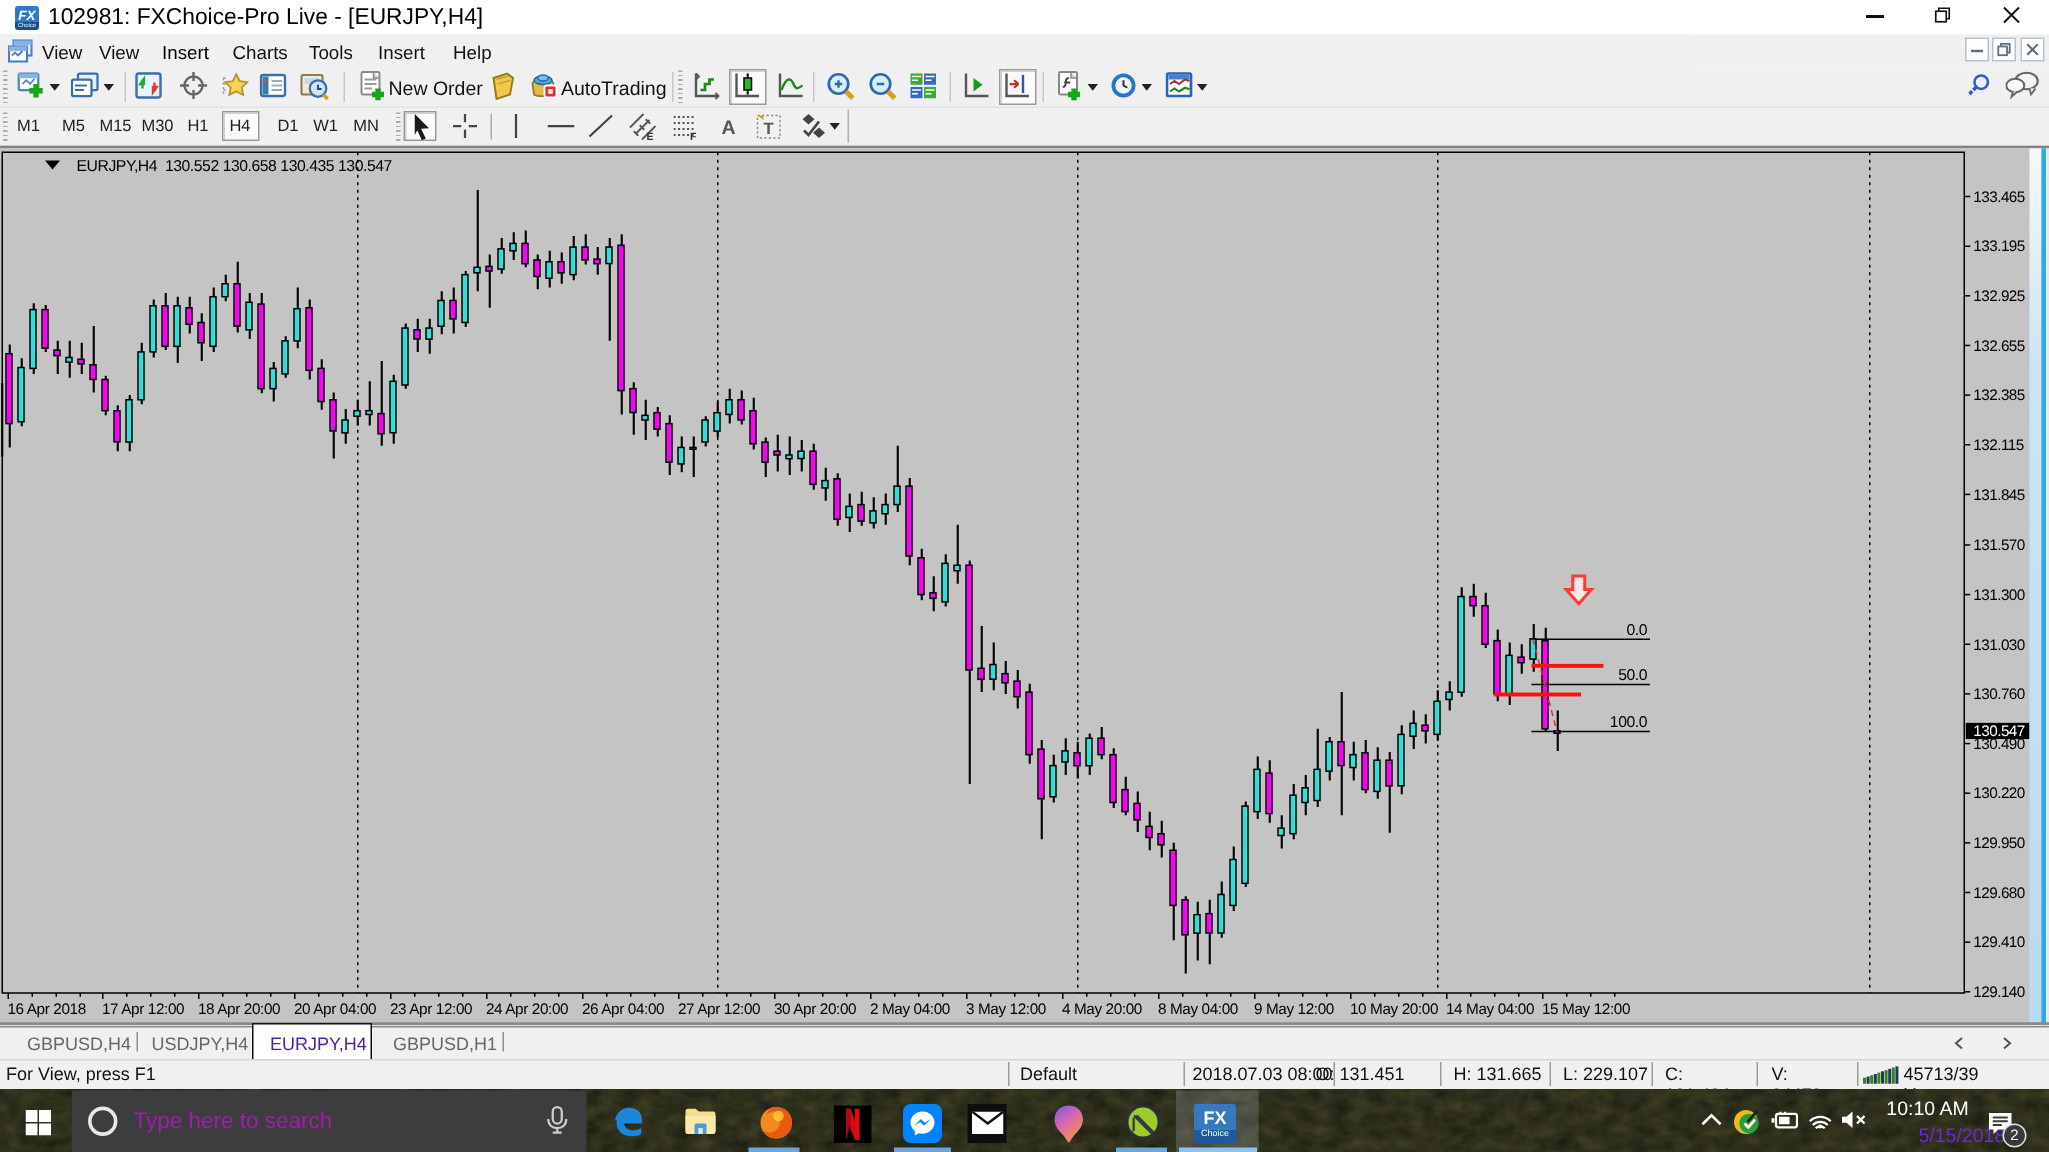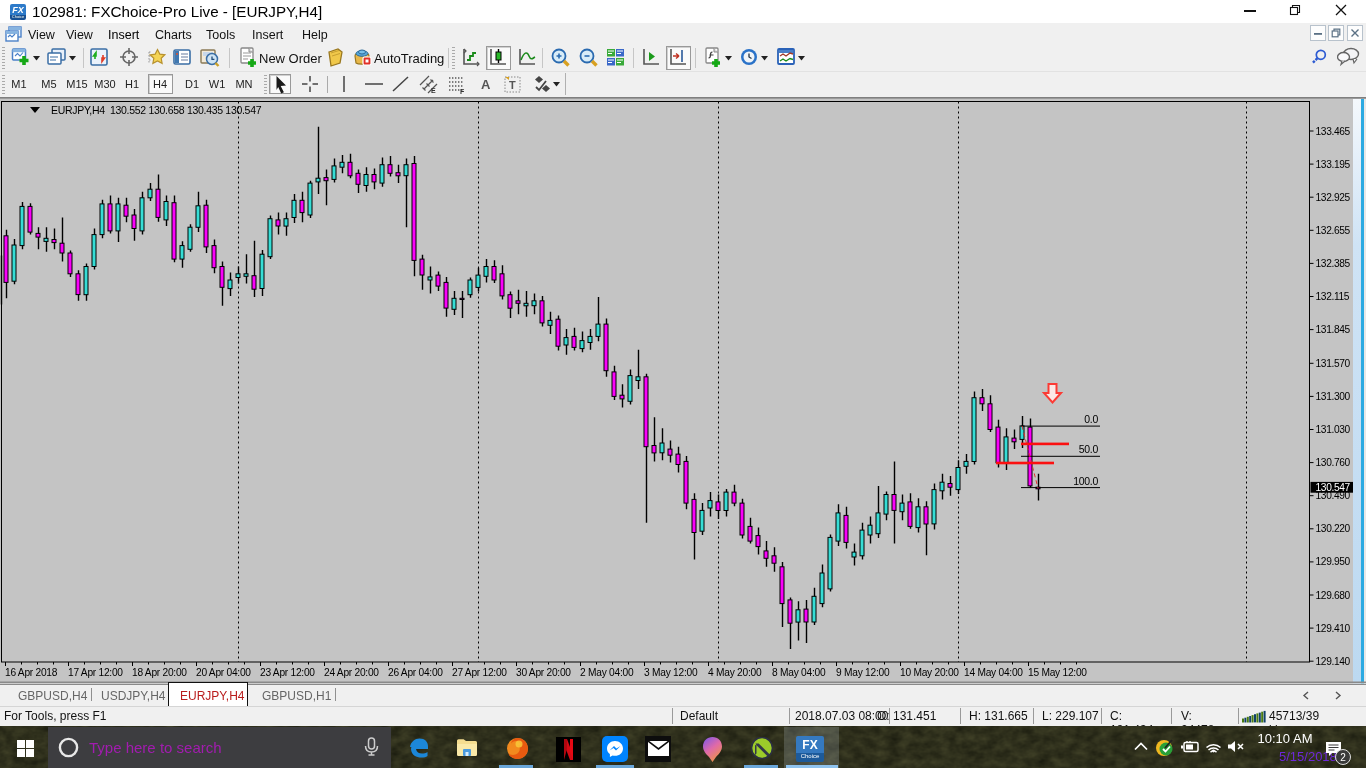--- a/index.html
+++ b/index.html
@@ -487,28 +487,28 @@
         <rect x="1361" y="2" width="3" height="585.0" fill="#2caae2"></rect>
         <rect x="1364" y="2" width="2" height="585.0" fill="#e8e8e8"></rect>
         <rect x="0" y="584.5" width="1366" height="2" fill="#8a8a8a"></rect>
         <rect x="0" y="586.5" width="1366" height="3.5" fill="#f0f0f0"></rect>
       </svg></div>
 <div id="tabs"></div>
     <div class="itab" style="left:18px">GBPUSD,H4</div>
     <div style="position:absolute;left:91px;top:688px;width:1px;height:13px;background:#909090"></div>
     <div class="itab" style="left:101px">USDJPY,H4</div>
     <div style="position:absolute;left:168px;top:682px;width:80px;height:24px;background:#fff;border:1px solid #111;border-bottom:none"></div>
-    <div style="position:absolute;left:180px;top:689px;font:12px 'Liberation Sans',sans-serif;color:#b91c1c">EURJPY,H4</div>
+    <div style="position:absolute;left:180px;top:689px;font:12px 'Liberation Sans',sans-serif;color:#4c1d95">EURJPY,H4</div>
     <div class="itab" style="left:262px">GBPUSD,H1</div>
     <div style="position:absolute;left:335px;top:688px;width:1px;height:13px;background:#909090"></div>
     <svg style="position:absolute;left:1300px;top:691px" width="44" height="9" viewBox="0 0 44 9">
       <path d="M8 1L4 4.5 8 8M36 1l4 3.5L36 8" stroke="#555" stroke-width="1.4" fill="none"></path>
     </svg>
 <div id="status"></div>
-    <div class="stx" style="left:4px">For Tools, press F1</div>
+    <div class="stx" style="left:4px">For View, press F1</div>
     <div style="position:absolute;left:671.6px;top:708px;width:1px;height:16px;background:#9a9a9a"></div>
     <div style="position:absolute;left:788.9px;top:708px;width:1px;height:16px;background:#9a9a9a"></div>
     <div style="position:absolute;left:889.1px;top:708px;width:1px;height:16px;background:#9a9a9a"></div>
     <div style="position:absolute;left:960.3px;top:708px;width:1px;height:16px;background:#9a9a9a"></div>
     <div style="position:absolute;left:1032.8px;top:708px;width:1px;height:16px;background:#9a9a9a"></div>
     <div style="position:absolute;left:1101.2px;top:708px;width:1px;height:16px;background:#9a9a9a"></div>
     <div style="position:absolute;left:1171px;top:708px;width:1px;height:16px;background:#9a9a9a"></div>
     <div style="position:absolute;left:1237.9px;top:708px;width:1px;height:16px;background:#9a9a9a"></div>
     <div class="stx" style="left:680px">Default</div>
     <div class="stx" style="left:795px">2018.07.03 08:00</div>

